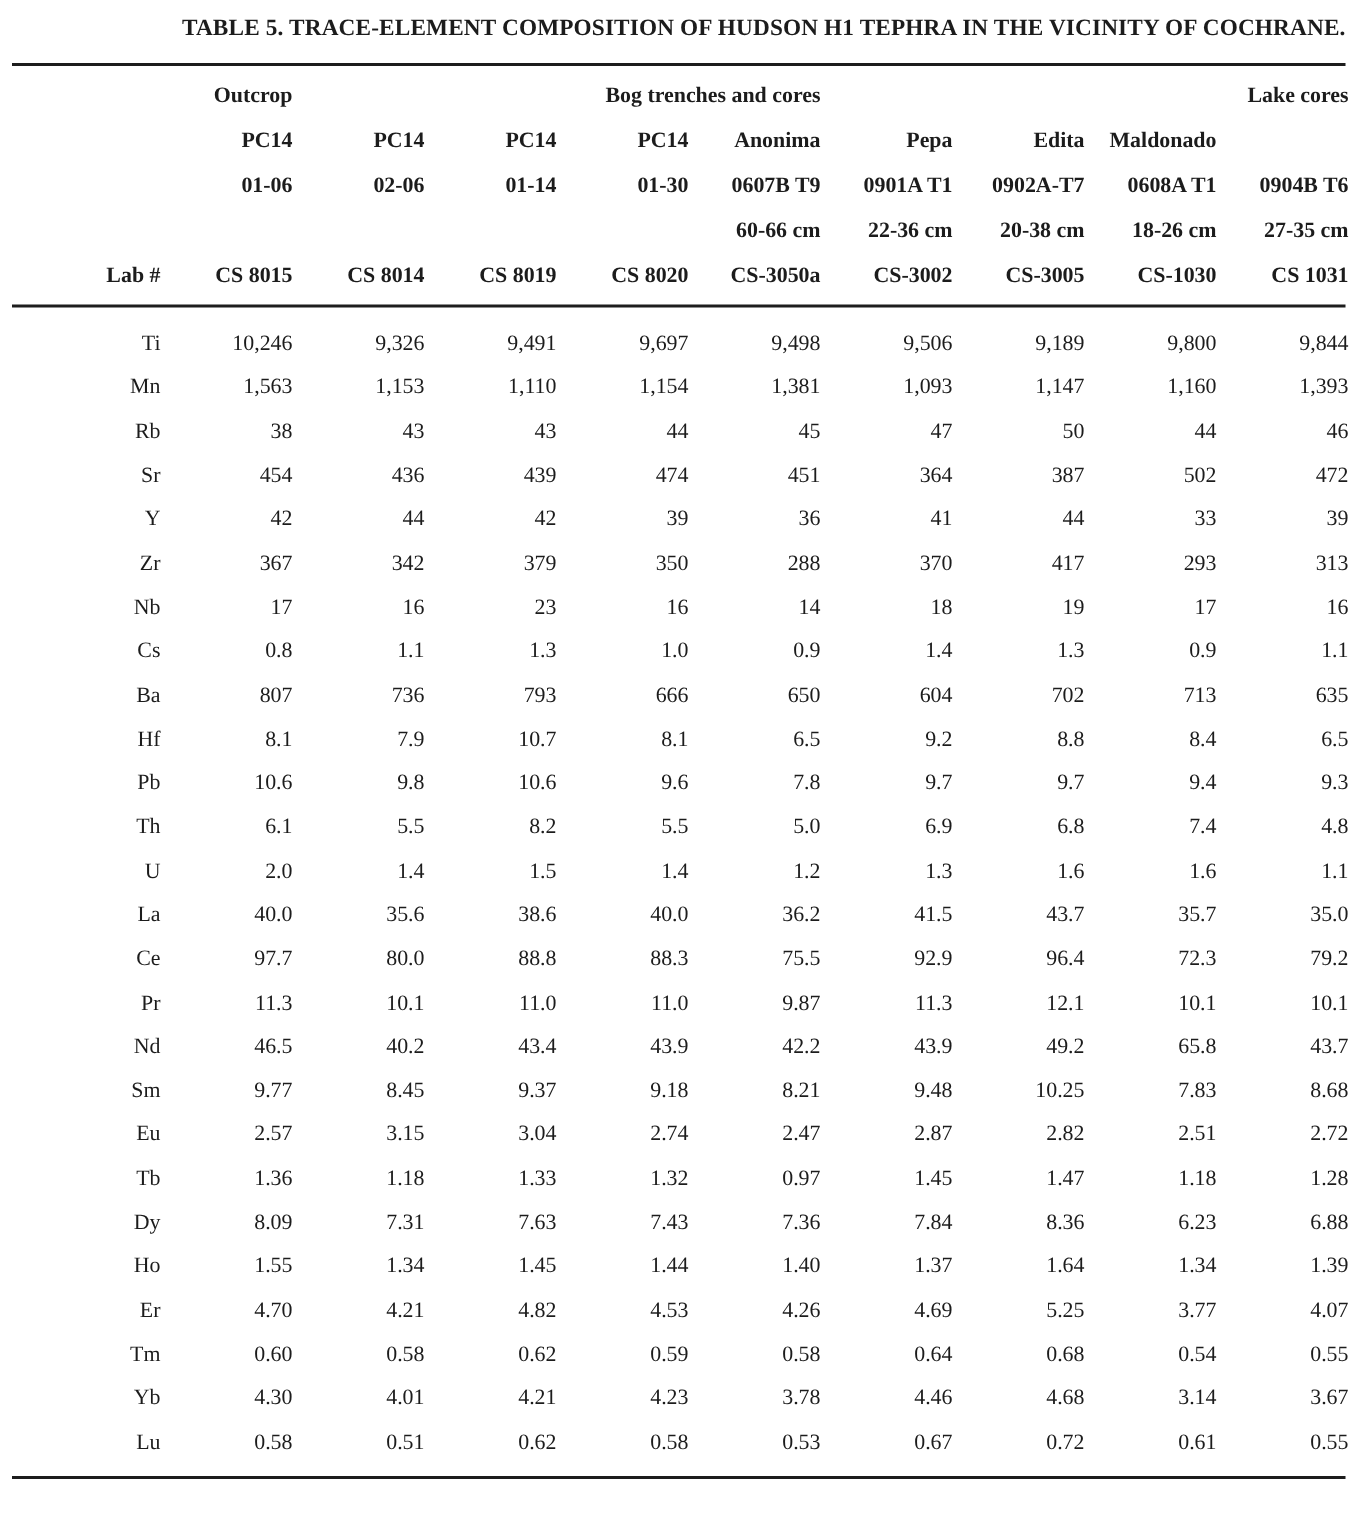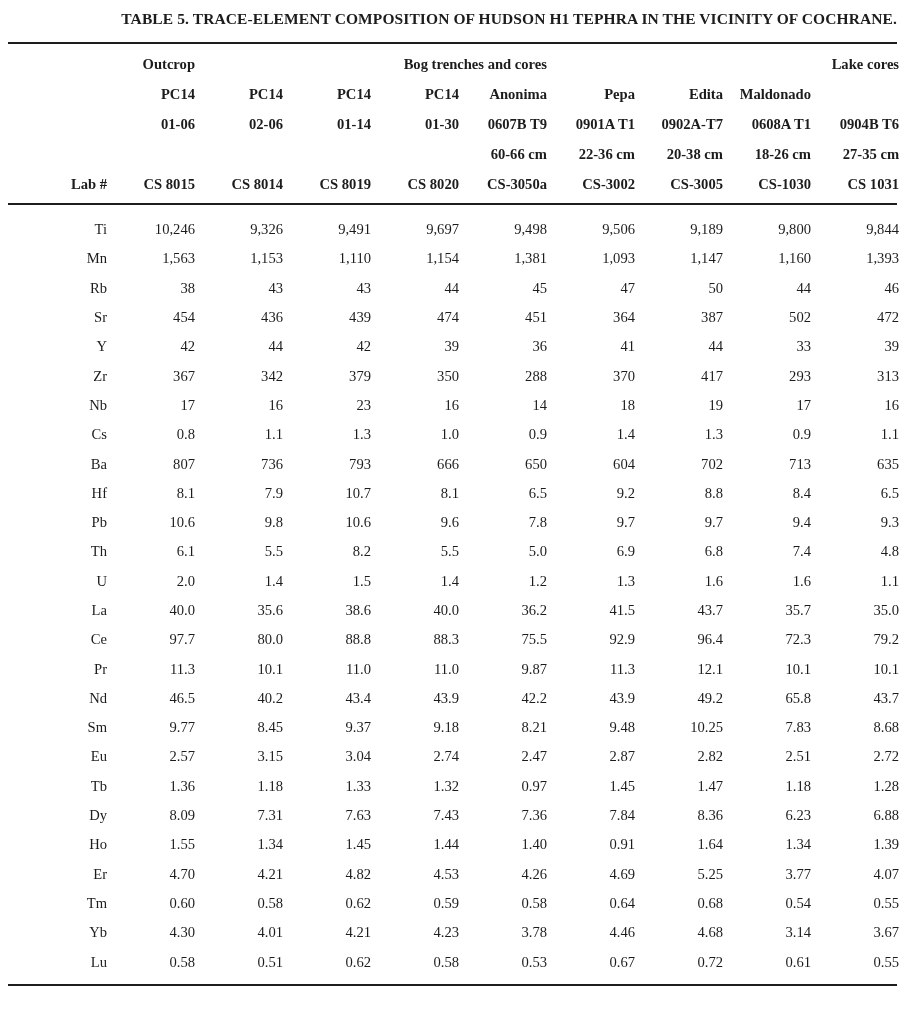--- a/index.html
+++ b/index.html
@@ -418,21 +418,21 @@
           <td class="cell-val">6.23</td>
           <td class="cell-val">6.88</td>
         </tr>
         <tr>
           <td class="cell-el">Ho</td>
           <td class="cell-val">1.55</td>
           <td class="cell-val">1.34</td>
           <td class="cell-val">1.45</td>
           <td class="cell-val">1.44</td>
           <td class="cell-val">1.40</td>
-          <td class="cell-val">0.91</td>
+          <td class="cell-val">1.37</td>
           <td class="cell-val">1.64</td>
           <td class="cell-val">1.34</td>
           <td class="cell-val">1.39</td>
         </tr>
         <tr>
           <td class="cell-el">Er</td>
           <td class="cell-val">4.70</td>
           <td class="cell-val">4.21</td>
           <td class="cell-val">4.82</td>
           <td class="cell-val">4.53</td>

